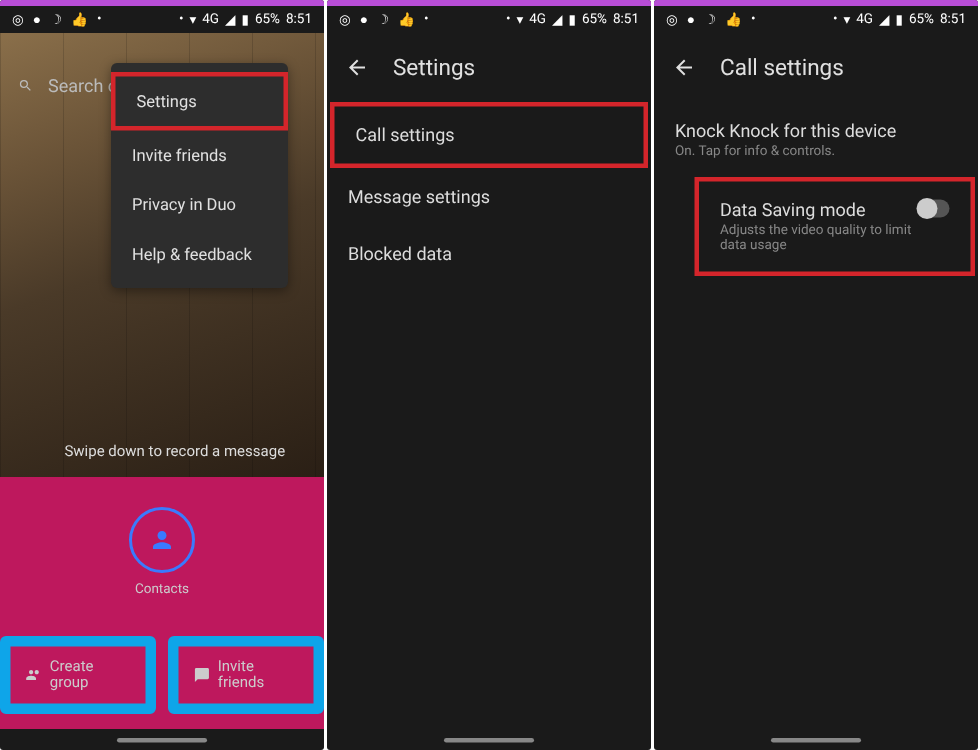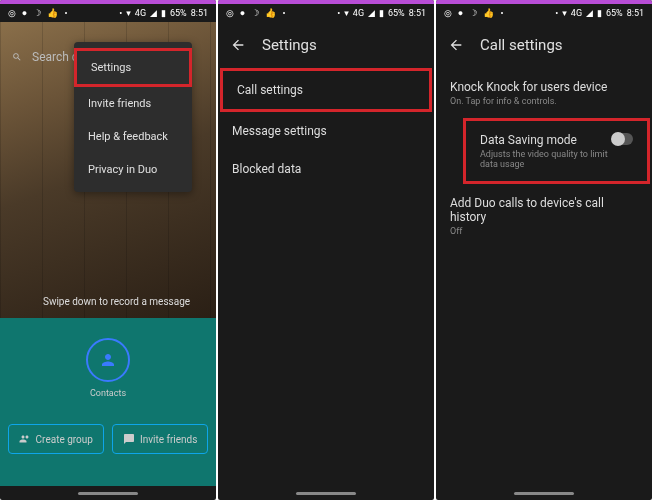--- a/index.html
+++ b/index.html
@@ -14,25 +14,25 @@
 .nav-pill { width: 60px; height: 3px; background: #888; border-radius: 2px; }
 
 
 .camera-bg { position: absolute; top: 22px; left: 0; right: 0; height: 296px; background: linear-gradient(160deg, #8a6f4a 0%, #6b5438 25%, #4a3a28 50%, #2a1f15 100%); }
 .wood-lines { position: absolute; top: 22px; left: 0; right: 0; height: 296px; background: repeating-linear-gradient(90deg, rgba(0,0,0,0.15) 0px, rgba(0,0,0,0.15) 1px, transparent 1px, transparent 42px); }
 .search-row { position: absolute; top: 50px; left: 12px; display: flex; align-items: center; color: #bbb; font-size: 12px; gap: 10px; }
 .menu-popup { position: absolute; top: 42px; right: 24px; background: #2d2d2d; border-radius: 4px; padding: 6px 0; width: 118px; box-shadow: 0 2px 8px rgba(0,0,0,0.4); z-index: 10; }
 .menu-item { padding: 10px 14px; color: #e0e0e0; font-size: 11px; cursor: pointer; }
 .menu-settings { border: 3px solid #d4252b; }
 .swipe-hint { position: absolute; top: 296px; left: 17px; right: 0; text-align: center; color: #ddd; font-size: 10px; }
-.bottom-panel { position: absolute; bottom: 14px; left: 0; right: 0; height: 168px; background: #0f766e; display: flex; flex-direction: column; align-items: center; padding-top: 20px; }
+.bottom-panel { position: absolute; bottom: 14px; left: 0; right: 0; height: 168px; background: #be185d; display: flex; flex-direction: column; align-items: center; padding-top: 20px; }
 .contact-circle { width: 44px; height: 44px; border: 2px solid #3a7afe; border-radius: 50%; display: flex; align-items: center; justify-content: center; }
 .contact-label { color: #ccc; font-size: 9px; margin-top: 6px; }
 .button-row { display: flex; gap: 8px; margin-top: 26px; }
-.outline-btn { border: 1px solid #0ea5e9; border-radius: 4px; padding: 8px 10px; color: #ccc; font-size: 10px; display: flex; align-items: center; gap: 5px; cursor: pointer; }
+.outline-btn { border: 7px solid #0ea5e9; border-radius: 4px; padding: 8px 10px; color: #ccc; font-size: 10px; display: flex; align-items: center; gap: 5px; cursor: pointer; }
 
 
 .header { display: flex; align-items: center; gap: 16px; padding: 14px 12px; }
 .back-arrow { color: #e0e0e0; width: 16px; height: 16px; }
 .header-title { color: #e0e0e0; font-size: 15px; }
 .setting-item { padding: 12px 14px; color: #ddd; font-size: 12px; }
 .setting-item .sub { color: #888; font-size: 9px; margin-top: 2px; }
 .highlighted { border: 3px solid #d4252b; margin: 0 2px; }
 .blurred { filter: blur(3px); opacity: 0.5; }
 .toggle-row { display: flex; justify-content: space-between; align-items: flex-start; margin-left: 27px; }
@@ -66,22 +66,22 @@
   <div class="wood-lines"></div>
   <div class="search-row">
     <svg class="status-icon" viewBox="0 0 24 24">
         <path fill="#bbb" d="M15.5 14h-.79l-.28-.27A6.471 6.471 0 0016 9.5 6.5 6.5 0 109.5 16c1.61 0 3.09-.59 4.23-1.57l.27.28v.79l5 4.99L20.49 19l-4.99-5zm-6 0C7.01 14 5 11.99 5 9.5S7.01 5 9.5 5 14 7.01 14 9.5 11.99 14 9.5 14z"></path>
       </svg>
     <span>Search co</span>
   </div>
   <div class="menu-popup">
     <div class="menu-item menu-settings">Settings</div>
     <div class="menu-item">Invite friends</div>
+    <div class="menu-item">Privacy in Duo</div>
     <div class="menu-item">Help &amp; feedback</div>
-    <div class="menu-item">Privacy in Duo</div>
   </div>
   <div class="swipe-hint">Swipe down to record a message</div>
   <div class="bottom-panel">
     <div class="contact-circle">
       <svg width="18" height="18" viewBox="0 0 24 24">
           <path fill="#3a7afe" d="M12 12c2.21 0 4-1.79 4-4s-1.79-4-4-4-4 1.79-4 4 1.79 4 4 4zm0 2c-2.67 0-8 1.34-8 4v2h16v-2c0-2.66-5.33-4-8-4z"></path>
         </svg>
     </div>
     <div class="contact-label">Contacts</div>
     <div class="button-row">
@@ -164,32 +164,28 @@
       <span>8:51</span>
     </div>
   </div>
   <div class="header">
     <svg class="back-arrow" viewBox="0 0 24 24">
         <path fill="#e0e0e0" d="M20 11H7.83l5.59-5.59L12 4l-8 8 8 8 1.41-1.41L7.83 13H20v-2z"></path>
       </svg>
     <div class="header-title">Call settings</div>
   </div>
   <div class="setting-item">
-    <div>Knock Knock for users device</div>
+    <div>Knock Knock for this device</div>
     <div class="sub">On. Tap for info &amp; controls.</div>
   </div>
   <div class="setting-item highlighted toggle-row">
     <div>
       <div>Data Saving mode</div>
       <div class="sub">Adjusts the video quality to limit data usage</div>
     </div>
     <div class="toggle">
       <div class="toggle-knob"></div>
     </div>
   </div>
-  <div class="setting-item">
-    <div>Add Duo calls to device's call history</div>
-    <div class="sub">Off</div>
-  </div>
   <div class="nav-bar">
       <div class="nav-pill"></div>
     </div>
 </div>
 
 </body></html>

